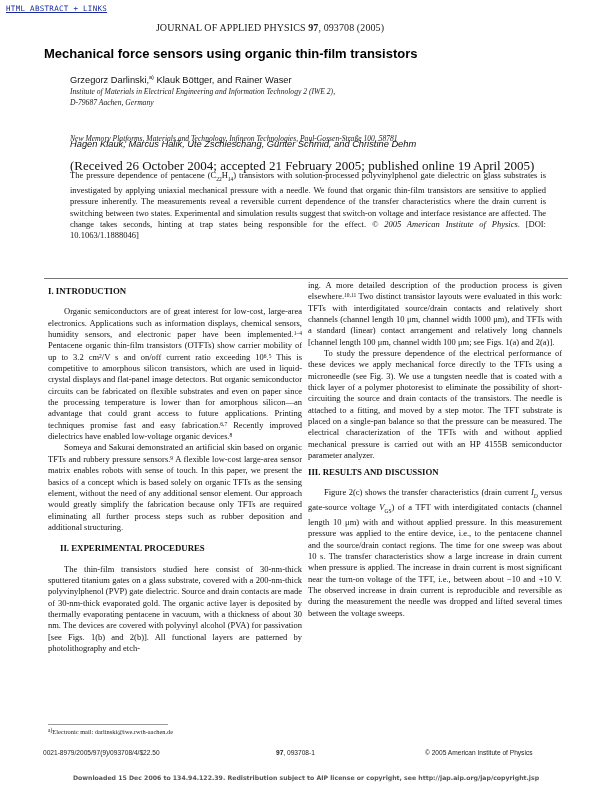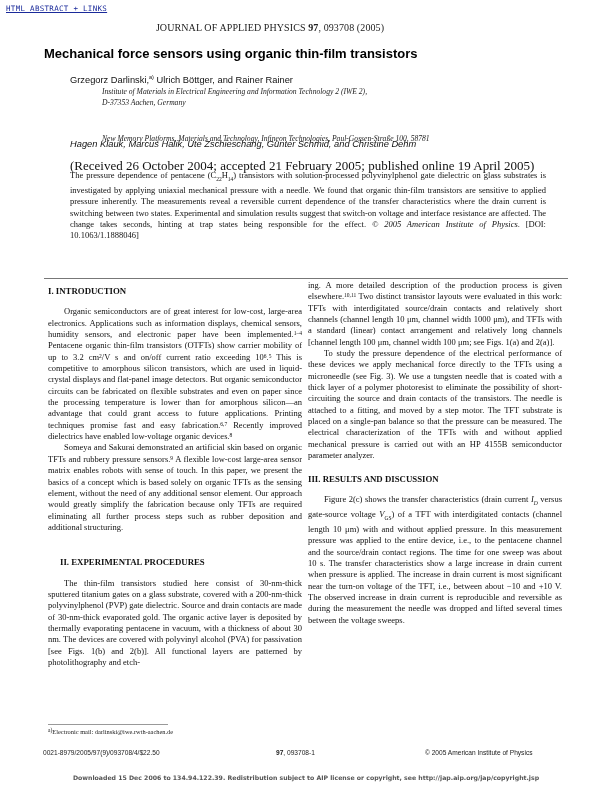--- a/index.html
+++ b/index.html
@@ -2,21 +2,21 @@
 <html><head>
 <meta charset="utf-8">
 <style>
   html, body { margin: 0; padding: 0; background: #ffffff; }
   body { width: 612px; height: 792px; position: relative; overflow: hidden; color: #111; font-family: "Liberation Serif", serif; }
   .top-link { position: absolute; left: 6px; top: 4px; font-family: "DejaVu Sans Mono", monospace; font-size: 7.5px; letter-spacing: 0.3px; color: #1a2a9a; text-decoration: underline; cursor: pointer; }
   .journal-line { position: absolute; left: 0; width: 540px; top: 22px; text-align: center; font-family: "Liberation Serif", serif; font-size: 10px; letter-spacing: 0.1px; color: #222; }
   .journal-line b { font-weight: bold; }
   .title { position: absolute; left: 44px; top: 46px; font-family: "Liberation Sans", sans-serif; font-weight: bold; font-size: 13px; color: #000; }
   .authors { position: absolute; left: 70px; font-family: "Liberation Sans", sans-serif; font-size: 9.3px; color: #111; }
-  .affil { position: absolute; left: 70px; font-family: "Liberation Serif", serif; font-style: italic; font-size: 7.6px; line-height: 10.5px; color: #222; width: 480px; margin-left: 32px; }
+  .affil { position: absolute; left: 70px; font-family: "Liberation Serif", serif; font-style: italic; font-size: 7.6px; line-height: 10.5px; color: #222; width: 480px; }
   .received { position: absolute; left: 70px; top: 158px; font-family: "Liberation Serif", serif; font-size: 13px; color: #111; }
   .abstract { position: absolute; left: 70px; top: 170px; width: 476px; font-family: "Liberation Serif", serif; font-size: 8.5px; line-height: 11.3px; text-align: justify; color: #111; }
   .abstract i { font-style: italic; }
   .rule { position: absolute; left: 44px; width: 524px; top: 278px; border-top: 0.7px solid #777; }
   .col { position: absolute; top: 280px; width: 254px; font-family: "Liberation Serif", serif; font-size: 8.5px; line-height: 11.35px; text-align: justify; color: #111; }
   .col.left { left: 48px; }
   .col.right { left: 308px; }
   .sec-head { font-family: Liberation Serif, serif; font-weight: bold; font-size: 8.8px; margin: 6px 0 9px 0; text-align: left; }
   .col p { margin: 0; text-indent: 16px; }
   .col p.noindent { text-indent: 0; }
@@ -33,49 +33,49 @@
 </style>
 </head>
 <body>
 
 <a class="top-link">HTML ABSTRACT + LINKS</a>
 
 <div class="journal-line"><span>JOURNAL OF APPLIED PHYSICS</span> <b>97</b><span>, 093708 (2005)</span></div>
 
 <div class="title">Mechanical force sensors using organic thin-film transistors</div>
 
-<div class="authors" style="top:75px;"><span>Grzegorz Darlinski,</span><sup>a)</sup><span> Ulrich Böttger, and Rainer Rainer</span></div>
+<div class="authors" style="top:75px;"><span>Grzegorz Darlinski,</span><sup>a)</sup><span> Klauk Böttger, and Rainer Waser</span></div>
 <div class="affil" style="top:87px;">
   <div>Institute of Materials in Electrical Engineering and Information Technology 2 (IWE 2),</div>
-  <div>D-37353 Aachen, Germany</div>
+  <div>D-79687 Aachen, Germany</div>
 </div>
 
 <div class="authors" style="top:139px;font-style:italic;">Hagen Klauk, Marcus Halik, Ute Zschieschang, Günter Schmid, and Christine Dehm</div>
 <div class="affil" style="top:134px;">
   <div>New Memory Platforms, Materials and Technology, Infineon Technologies, Paul-Gossen-Straße 100, 58781</div>
 </div>
 
 <div class="received">(Received 26 October 2004; accepted 21 February 2005; published online 19 April 2005)</div>
 
 <div class="abstract"><span>The pressure dependence of pentacene (C</span><sub>22</sub><span>H</span><sub>14</sub><span>) transistors with solution-processed polyvinylphenol gate dielectric on glass substrates is investigated by applying uniaxial mechanical pressure with a needle. We found that organic thin-film transistors are sensitive to applied pressure inherently. The measurements reveal a reversible current dependence of the transfer characteristics where the drain current is switching between two states. Experimental and simulation results suggest that switch-on voltage and interface resistance are affected. The change takes seconds, hinting at trap states being responsible for the effect. </span><i>© 2005 American Institute of Physics</i><span>. [DOI: 10.1063/1.1888046]</span></div>
 
 <div class="rule"></div>
 
 <div class="col left">
   <div class="sec-head">I. INTRODUCTION</div>
   <p><span>Organic semiconductors are of great interest for low-cost, large-area electronics. Applications such as information displays, chemical sensors, humidity sensors, and electronic paper have been implemented.</span><sup>1–4</sup><span> Pentacene organic thin-film transistors (OTFTs) show carrier mobility of up to 3.2 cm</span><sup>2</sup><span>/V s and on/off current ratio exceeding 10</span><sup>6</sup><span>.</span><sup>5</sup><span> This is competitive to amorphous silicon transistors, which are used in liquid-crystal displays and flat-panel image detectors. But organic semiconductor circuits can be fabricated on flexible substrates and even on paper since the processing temperature is lower than for amorphous silicon—an advantage that could grant access to future applications. Printing techniques promise fast and easy fabrication.</span><sup>6,7</sup><span> Recently improved dielectrics have enabled low-voltage organic devices.</span><sup>8</sup></p>
   <p><span>Someya and Sakurai demonstrated an artificial skin based on organic TFTs and rubbery pressure sensors.</span><sup>9</sup><span> A flexible low-cost large-area sensor matrix enables robots with sense of touch. In this paper, we present the basics of a concept which is based solely on organic TFTs as the sensing element, without the need of any additional sensor element. Our approach would greatly simplify the fabrication because only TFTs are required eliminating all further process steps such as rubber deposition and additional structuring.</span></p>
-  <div class="sec-head" style="margin-top:24px;padding-left:12px;">II. EXPERIMENTAL PROCEDURES</div>
+  <div class="sec-head" style="margin-top:10px;padding-left:12px;">II. EXPERIMENTAL PROCEDURES</div>
   <p>The thin-film transistors studied here consist of 30-nm-thick sputtered titanium gates on a glass substrate, covered with a 200-nm-thick polyvinylphenol (PVP) gate dielectric. Source and drain contacts are made of 30-nm-thick evaporated gold. The organic active layer is deposited by thermally evaporating pentacene in vacuum, with a thickness of about 30 nm. The devices are covered with polyvinyl alcohol (PVA) for passivation [see Figs. 1(b) and 2(b)]. All functional layers are patterned by photolithography and etch-</p>
 </div>
 
 <div class="col right">
   <p class="noindent"><span>ing. A more detailed description of the production process is given elsewhere.</span><sup>10,11</sup><span> Two distinct transistor layouts were evaluated in this work: TFTs with interdigitated source/drain contacts and relatively short channels (channel length 10 μm, channel width 1000 μm), and TFTs with a standard (linear) contact arrangement and relatively long channels [channel length 100 μm, channel width 100 μm; see Figs. 1(a) and 2(a)].</span></p>
   <p>To study the pressure dependence of the electrical performance of these devices we apply mechanical force directly to the TFTs using a microneedle (see Fig. 3). We use a tungsten needle that is coated with a thick layer of a polymer photoresist to eliminate the possibility of short-circuiting the source and drain contacts of the transistors. The needle is attached to a fitting, and moved by a step motor. The TFT substrate is placed on a single-pan balance so that the pressure can be measured. The electrical characterization of the TFTs with and without applied mechanical pressure is carried out with an HP 4155B semiconductor parameter analyzer.</p>
-  <div class="sec-head" style="margin-top:12px;">III. RESULTS AND DISCUSSION</div>
+  <div class="sec-head" style="margin-top:5px;">III. RESULTS AND DISCUSSION</div>
   <p><span>Figure 2(c) shows the transfer characteristics (drain current </span><i>I</i><sub><i>D</i></sub><span> versus gate-source voltage </span><i>V</i><sub>GS</sub><span>) of a TFT with interdigitated contacts (channel length 10 μm) with and without applied pressure. In this measurement pressure was applied to the entire device, i.e., to the pentacene channel and the source/drain contact regions. The time for one sweep was about 10 s. The transfer characteristics show a large increase in drain current when pressure is applied. The increase in drain current is most significant near the turn-on voltage of the TFT, i.e., between about −10 and +10 V. The observed increase in drain current is reproducible and reversible as during the measurement the needle was dropped and lifted several times between the voltage sweeps.</span></p>
 </div>
 
 <div class="fn-rule"></div>
 <div class="footnote"><sup>a)</sup><span>Electronic mail: darlinski@iwe.rwth-aachen.de</span></div>
 
 <div class="footer left">0021-8979/2005/97(9)/093708/4/$22.50</div>
 <div class="footer center"><b>97</b><span>, 093708-1</span></div>
 <div class="footer right">© 2005 American Institute of Physics</div>
 

